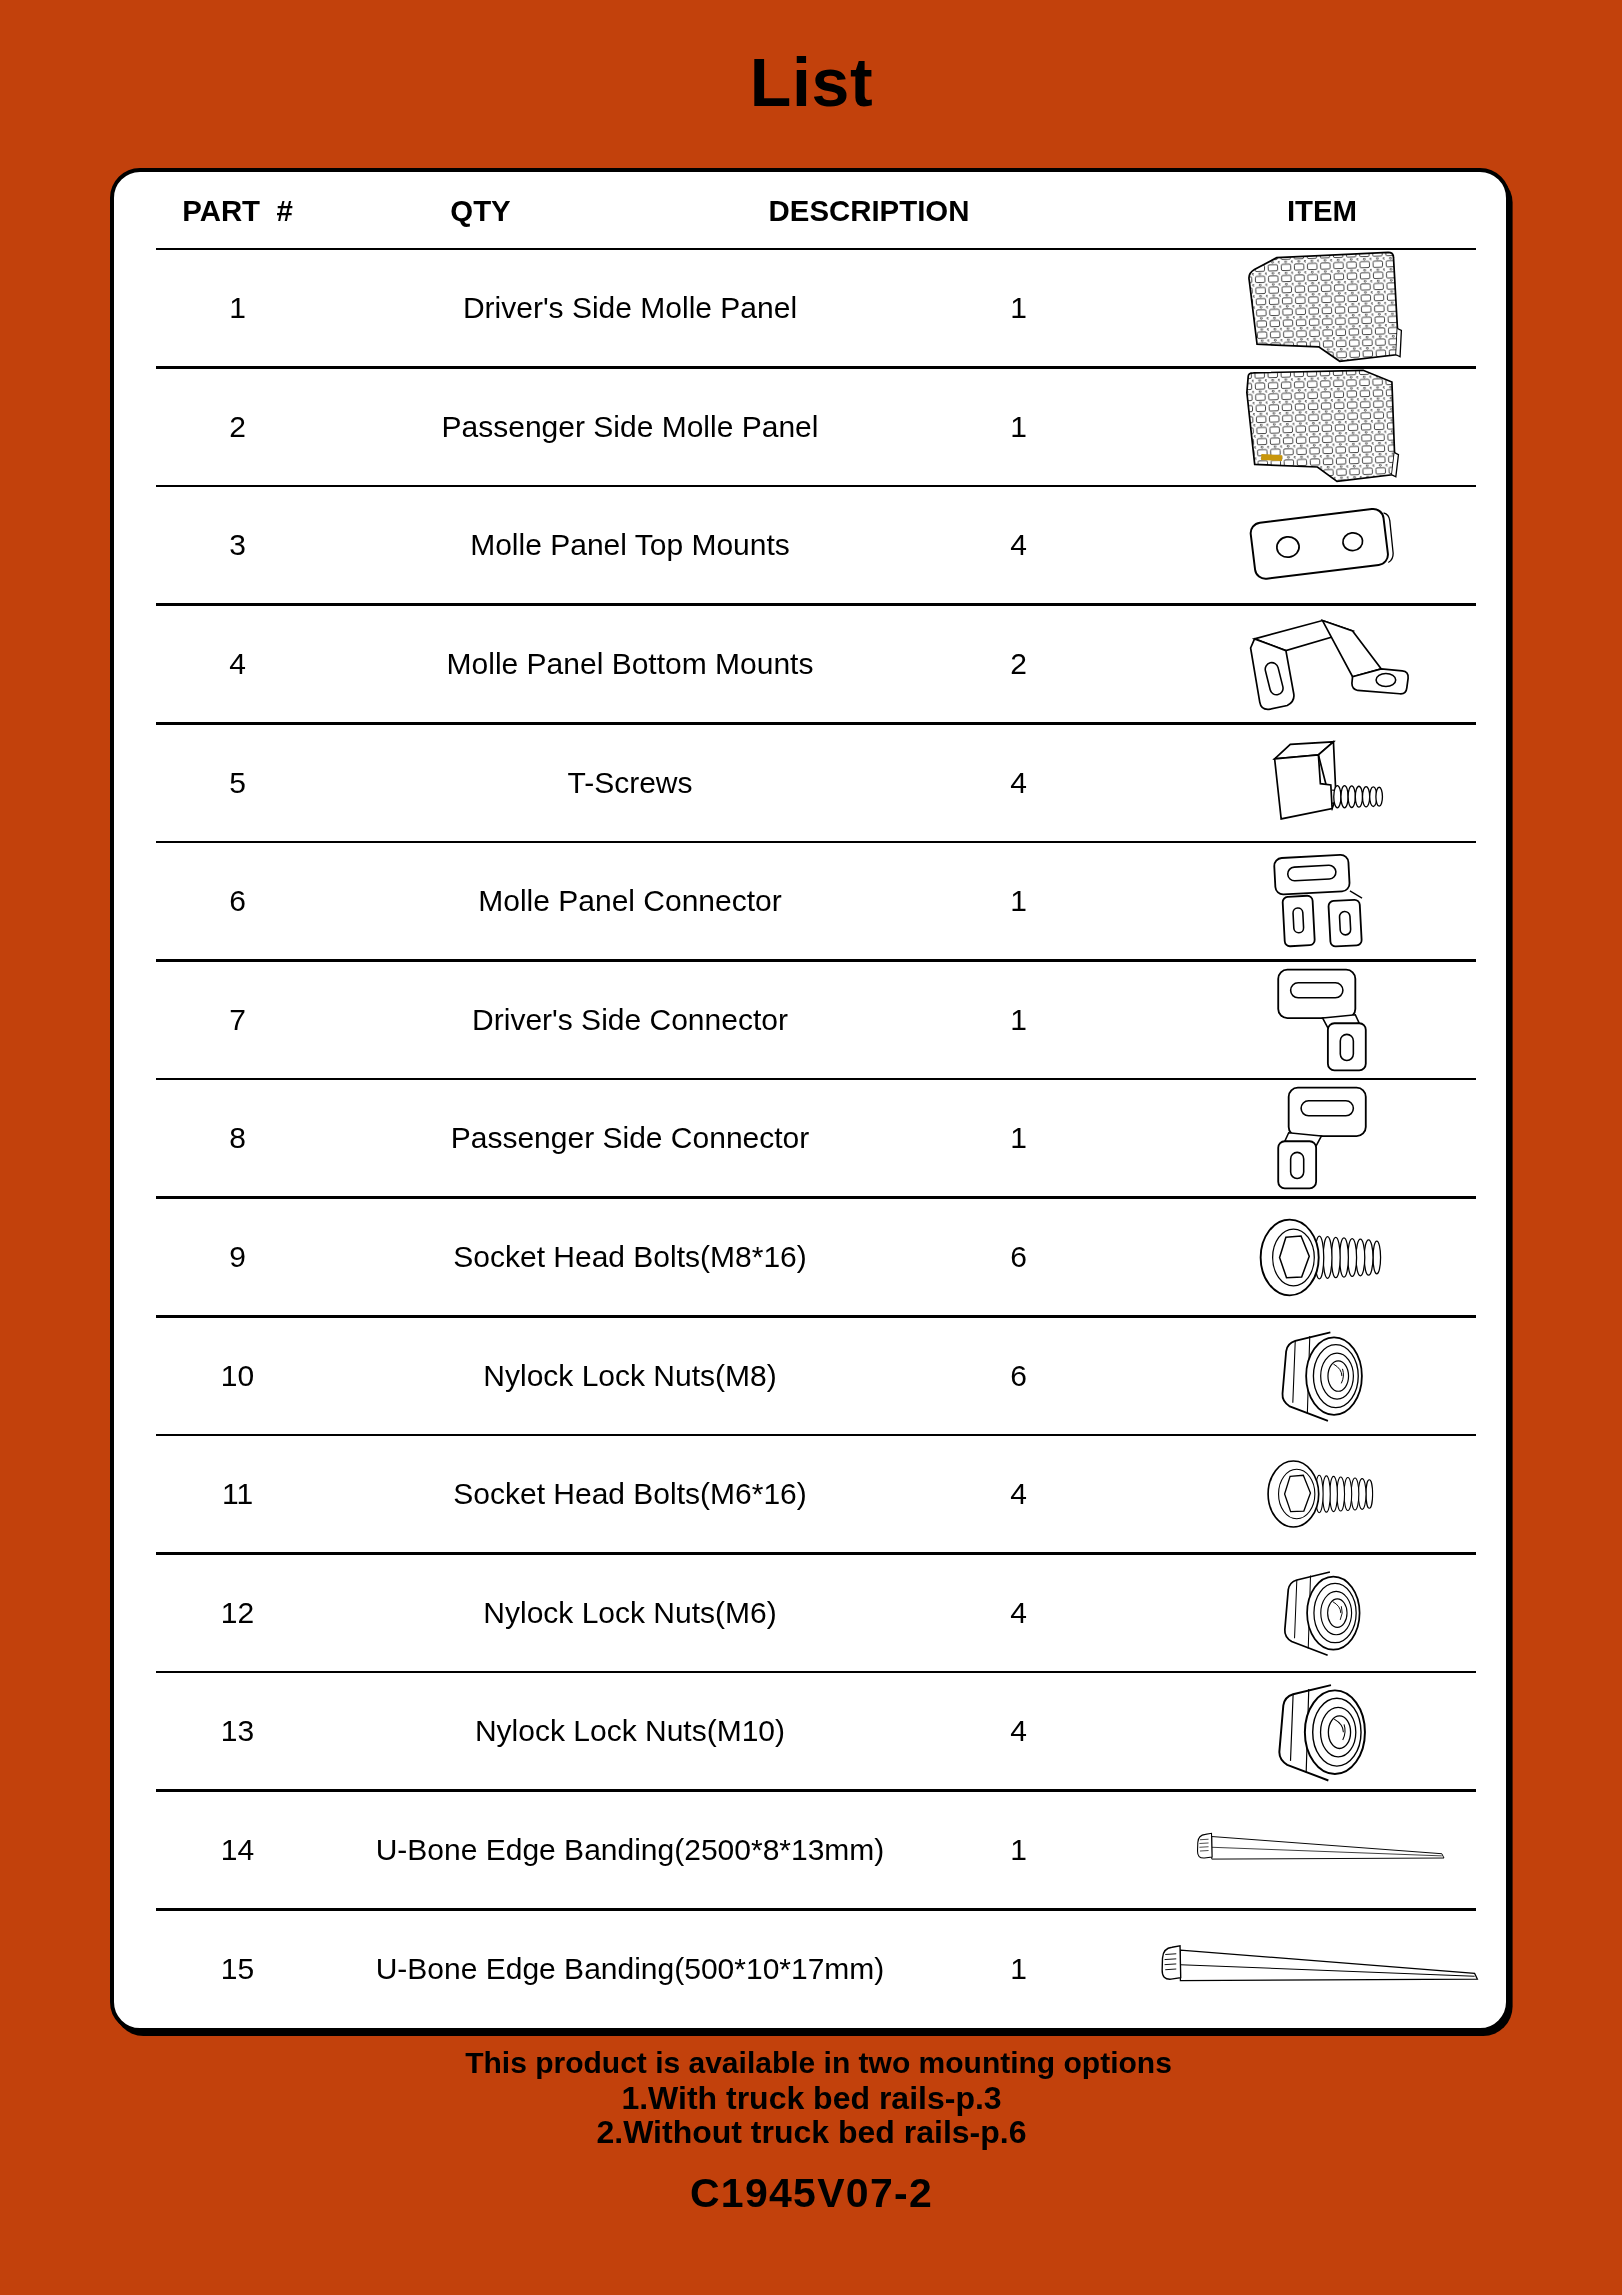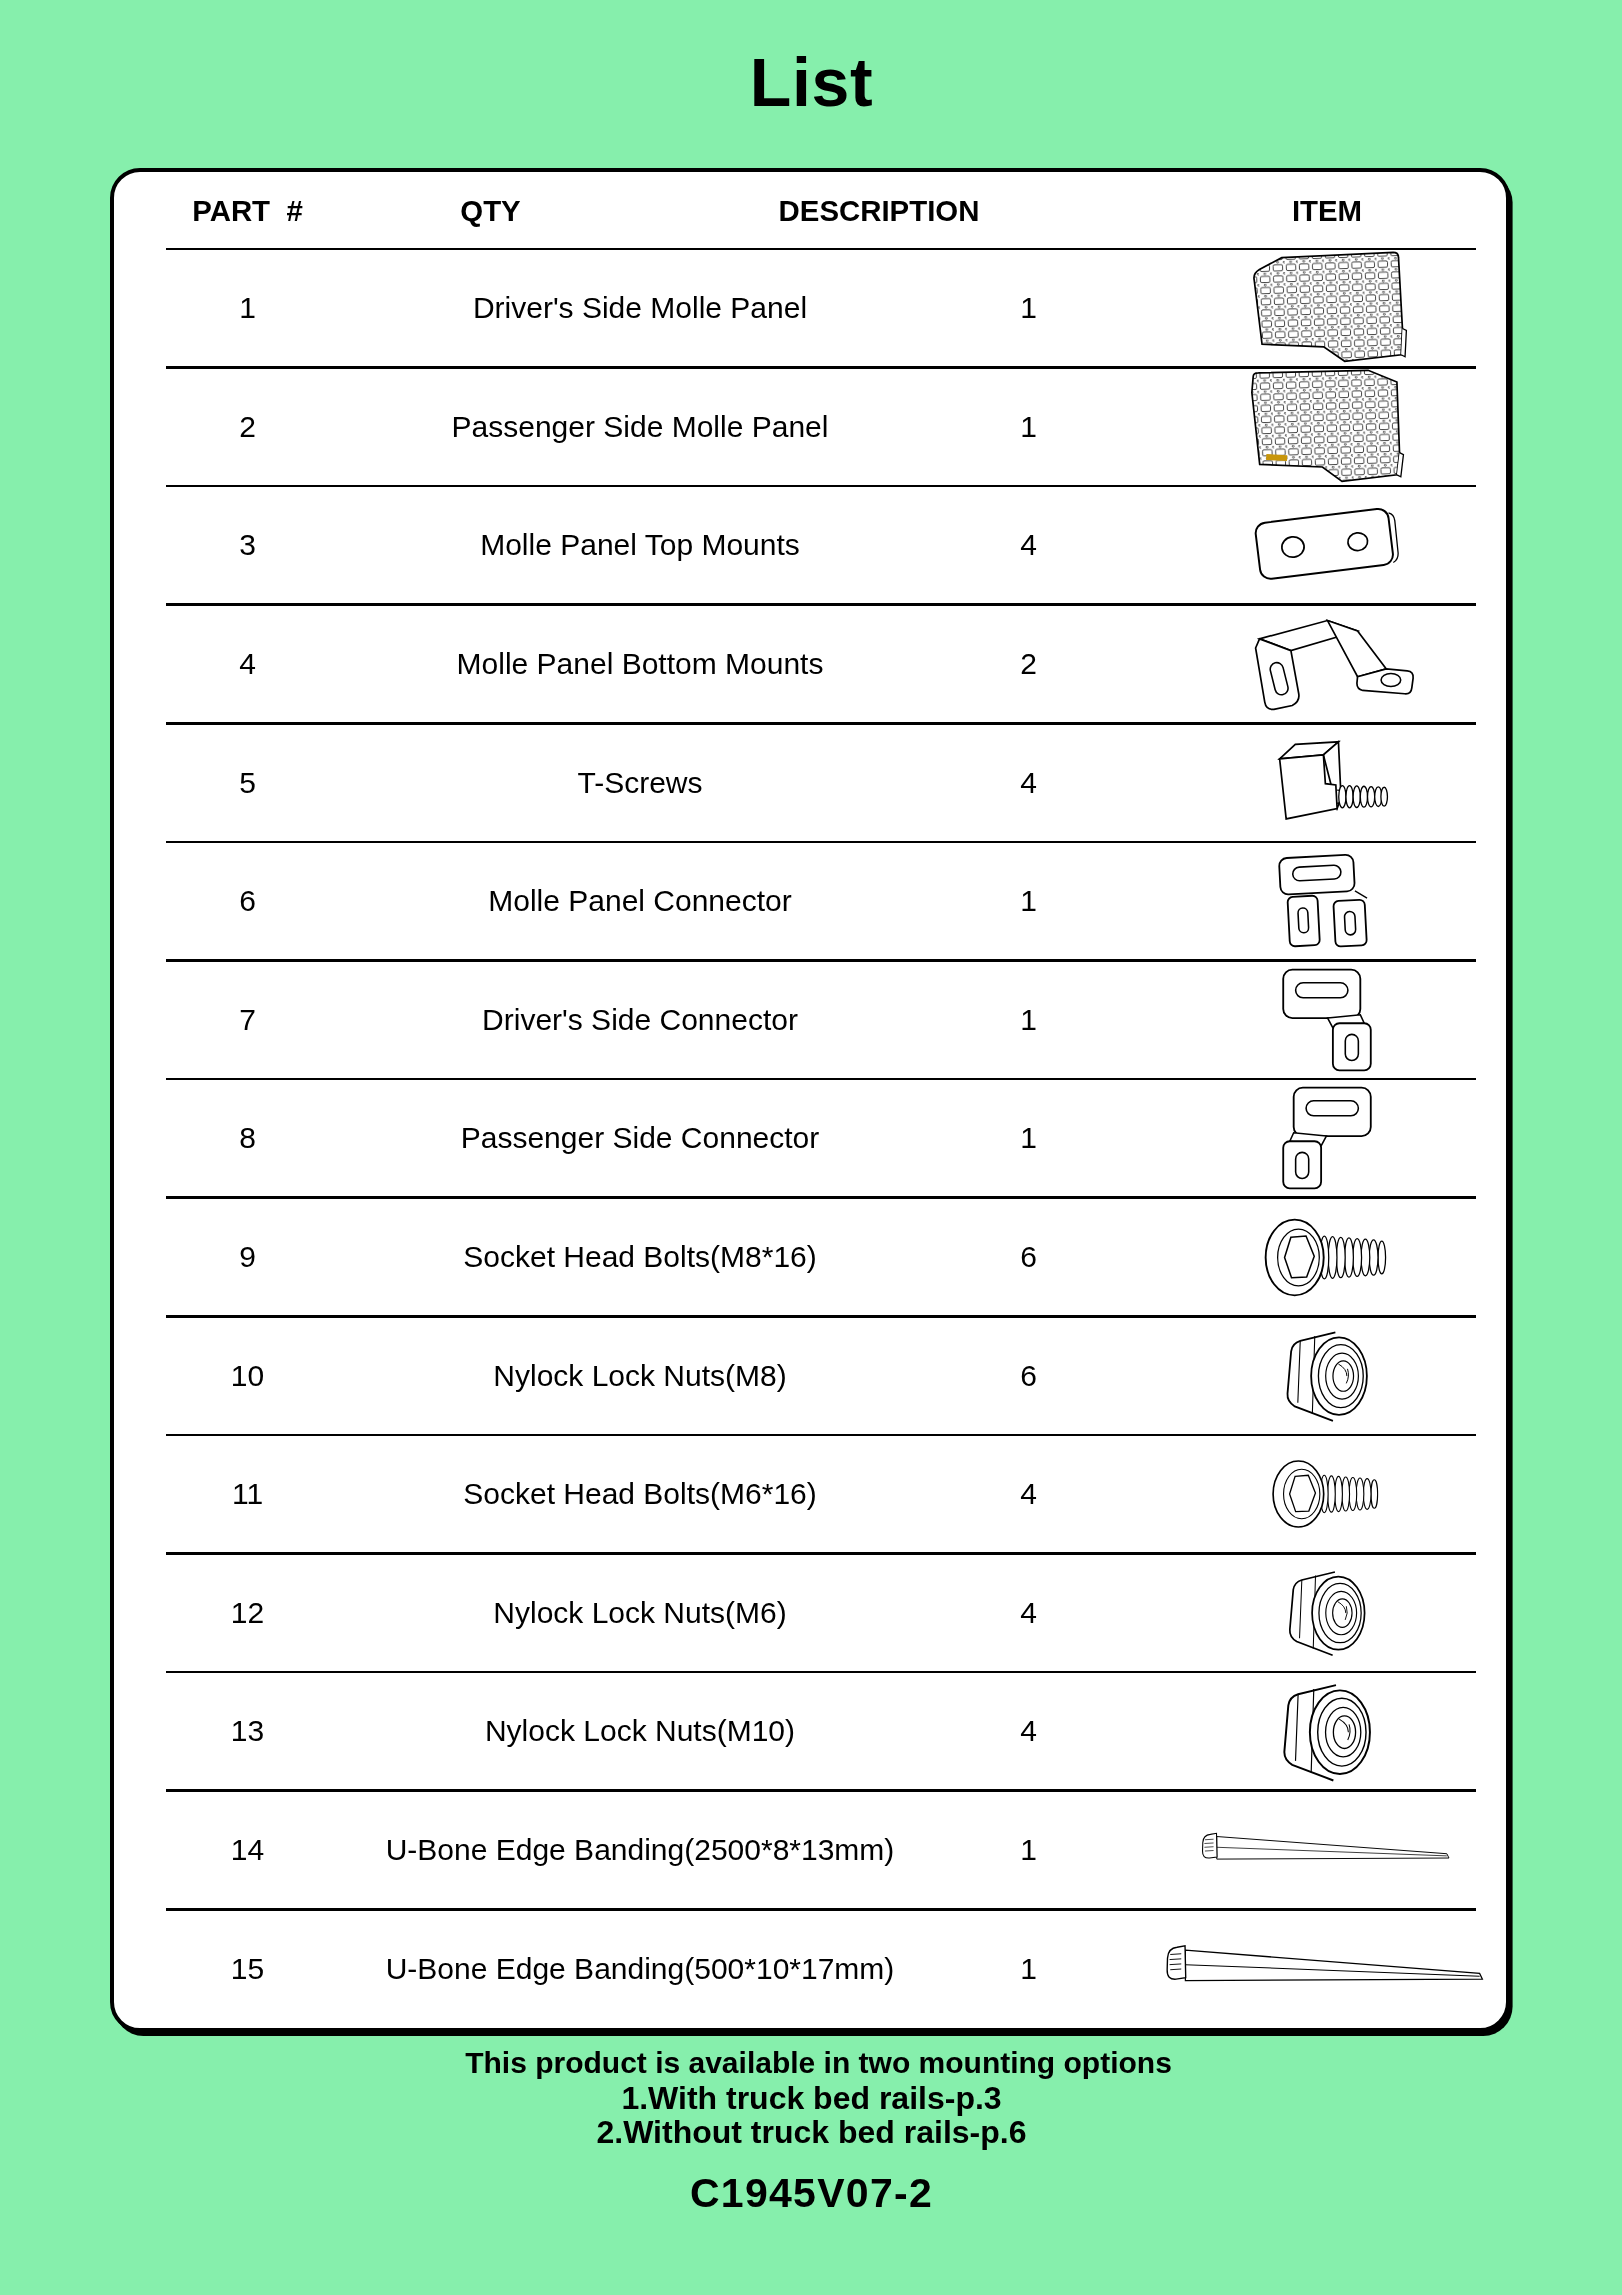--- a/index.html
+++ b/index.html
@@ -1,23 +1,23 @@
 <!DOCTYPE html>
 <html style="font-size:10.5px"><head>
 <meta charset="utf-8">
 <style>
   html,body{margin:0;padding:0;background:#fff;}
-  .page{position:relative;width:1623px;height:2295px;background:#86efac;
+  .page{position:relative;width:1623px;height:2295px;background:#c2410c;
         font-family:"Liberation Sans",sans-serif;color:#000;overflow:hidden;}
   .title{position:absolute;top:43px;left:0;width:100%;text-align:center;
          font-size:68px;font-weight:bold;letter-spacing:0.7px;margin:0;}
   .table{position:absolute;left:110px;top:168px;width:1392px;height:1856px;
          border:4.6px solid #000;border-radius:30px;box-shadow:3.3px 4.6px 0 -0.7px #000;
          display:flex;flex-direction:column;background:#fff;}
-  .trow{position:relative;display:flex;align-items:stretch;margin-left:10px;}
+  .trow{position:relative;display:flex;align-items:stretch;}
   .thead{height:77px;}
   .trow.body{flex:1;}
   .trow:not(:last-child)::after{content:"";position:absolute;bottom:-1.3px;left:42px;right:30px;
          height:2.6px;background:#000;}
   .cell{display:flex;align-items:center;justify-content:center;}
   .c-part{width:247px;}
   .c-desc{width:538px;}
   .c-qty{width:239px;}
   .c-item{flex:1;overflow:visible;}
   .th{font-weight:bold;font-size:29.4px;white-space:pre;}

